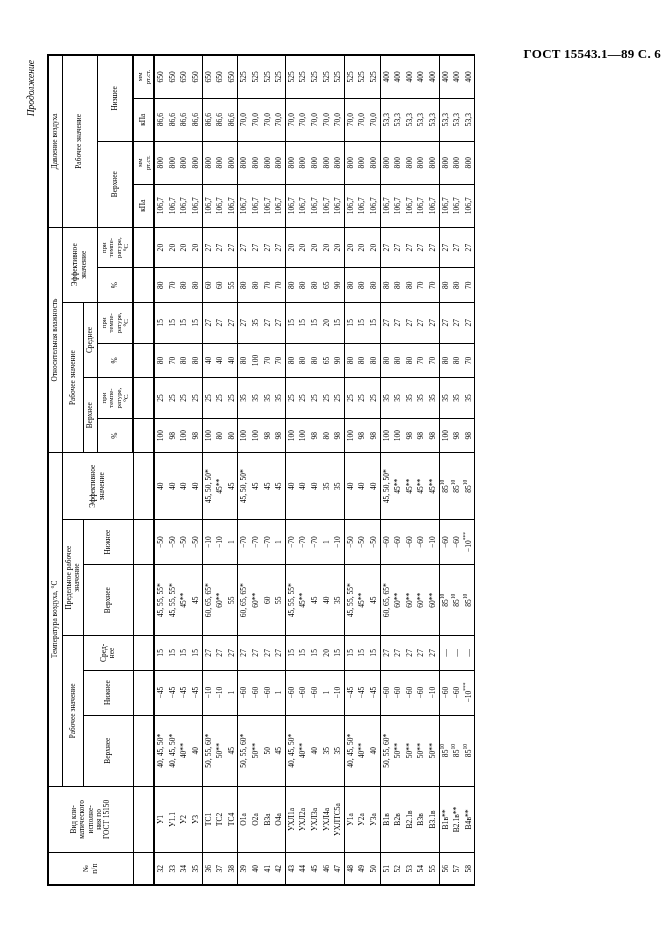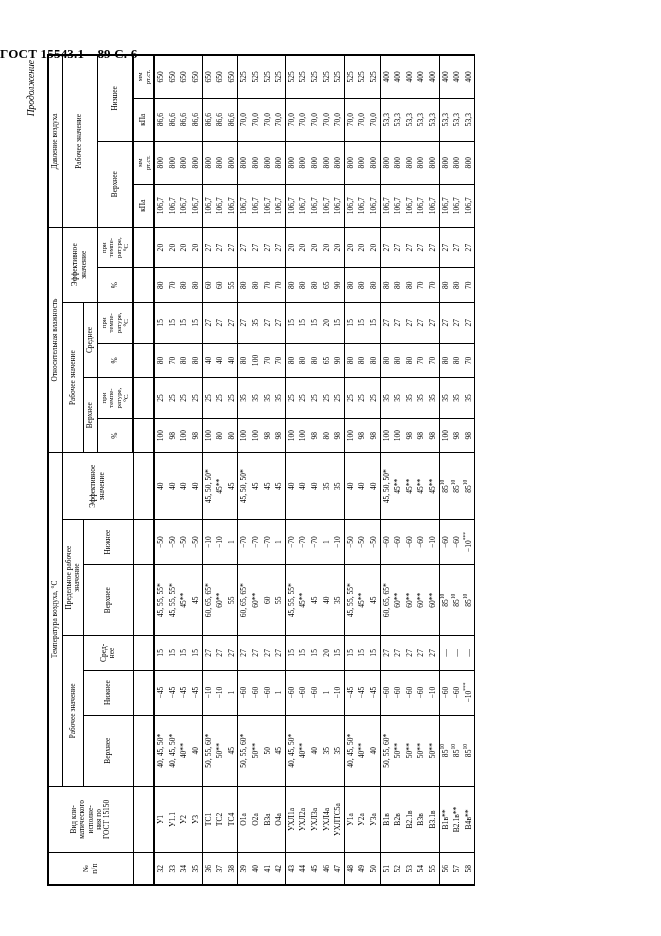--- a/index.html
+++ b/index.html
@@ -10,21 +10,21 @@
     font-family: "Liberation Serif", "DejaVu Serif", serif;
     color: #000;
     overflow: hidden;
     position: relative;
   }
 
   
   #page-header {
     position: absolute;
     top: 46px; left: 0; width: 661px;
-    text-align: left;
+    text-align: right;
     font-family: "Liberation Serif", serif;
     font-weight: bold;
     font-size: 13px;
     letter-spacing: 0.2px;
   }
 
   
   #continuation {
     position: absolute;
     left: 26px; top: 60px;

